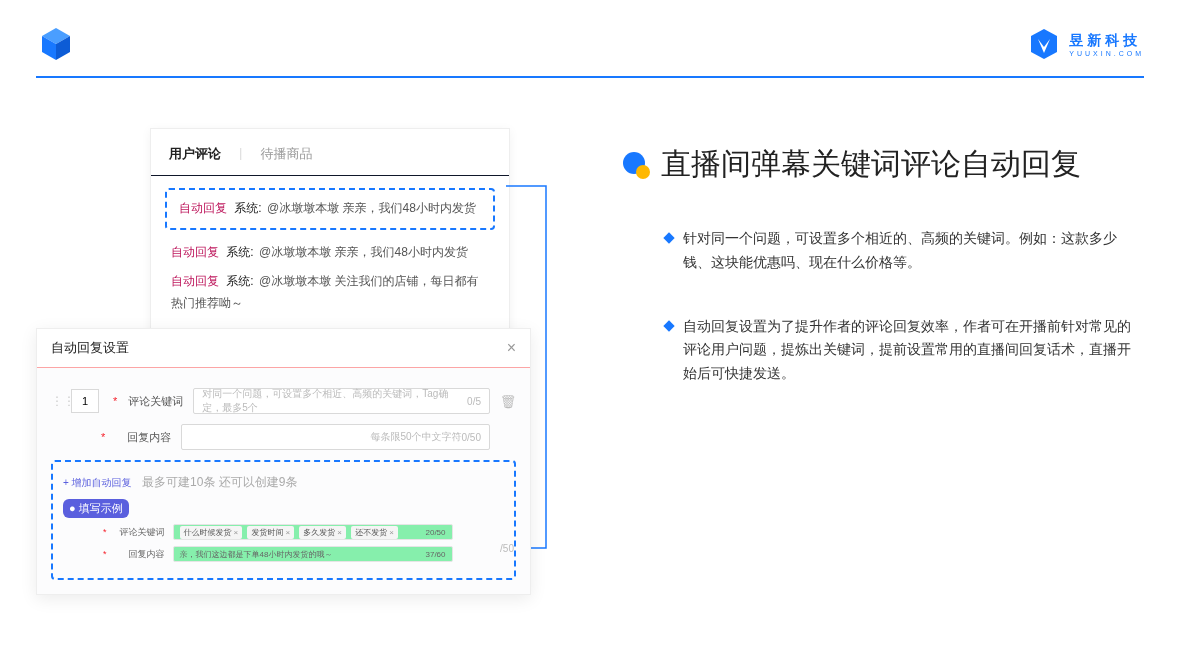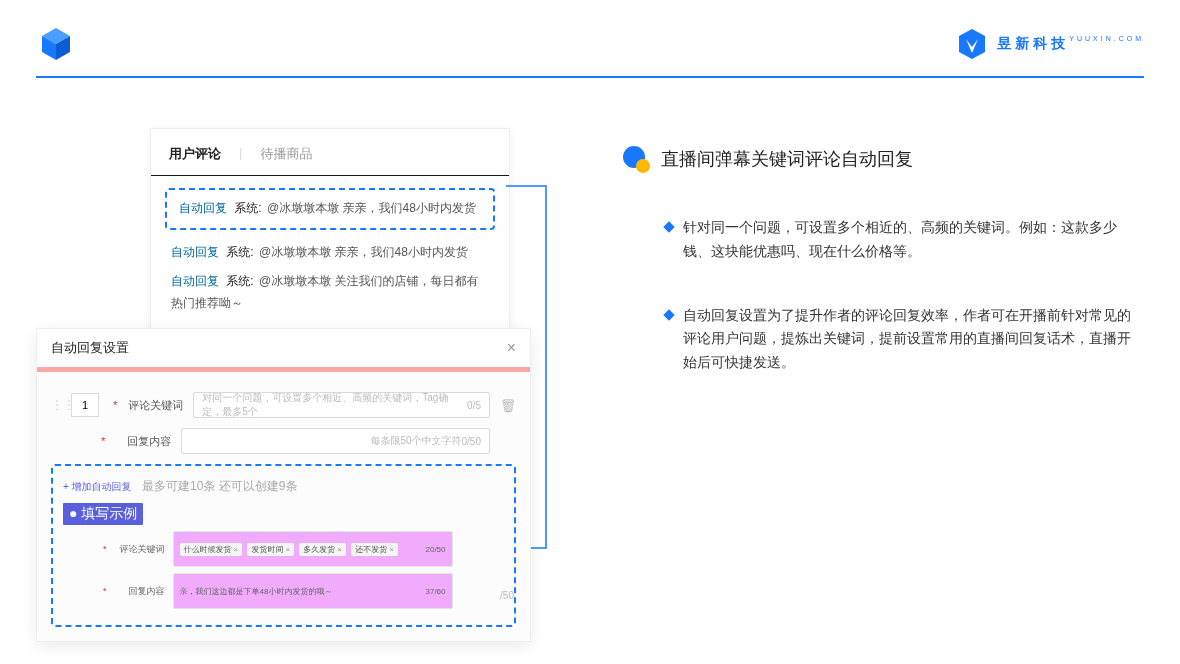--- a/index.html
+++ b/index.html
@@ -25,21 +25,21 @@
       position: relative;
     }
     .page-title {
       font-size: 30px;
       color: #333;
       font-weight: 500;
       letter-spacing: 2px;
     }
     .logo-right { display: flex; align-items: center; gap: 8px; }
     .logo-mark { width: 34px; height: 34px; }
-    .logo-text { display: flex; flex-direction: row; }
+    .logo-text { display: flex; flex-direction: column; }
     .logo-cn { font-size: 14px; font-weight: bold; color: #1878ff; letter-spacing: 4px; }
     .logo-en { font-size: 7px; color: #1878ff; letter-spacing: 3px; }
     
     .divider-line {
       margin: 12px 36px 0;
       height: 2px;
       background: #1878ff;
     }
     
     
@@ -81,39 +81,39 @@
       padding: 8px 6px;
       margin-bottom: 12px;
     }
     .comment-line {
       font-size: 12px;
       line-height: 1.8;
       color: #555;
       margin-bottom: 8px;
       padding: 0 6px;
     }
-    .auto-tag { color: #0369a1; margin-right: 4px; }
+    .auto-tag { color: #be185d; margin-right: 4px; }
     .sys-tag { color: #222; margin-right: 2px; }
     
     
     .settings-panel {
       position: absolute;
       top: 210px;
       left: 0;
       width: 495px;
       background: #fff;
       border: 1px solid #eee;
       box-shadow: 0 4px 16px rgba(0,0,0,0.08);
     }
     .settings-header {
       display: flex;
       justify-content: space-between;
       align-items: center;
       padding: 10px 14px;
-      border-bottom: 5px solid #fca5a5;
+      border-bottom: 1px solid #fca5a5;
     }
     .settings-title { font-size: 13px; color: #222; font-weight: 500; }
     .close-x { font-size: 16px; color: #999; cursor: pointer; }
     .settings-body { padding: 20px 14px 14px; background: #fcfcfd; }
     .form-row {
       display: flex;
       align-items: center;
       gap: 10px;
       margin-bottom: 10px;
     }
@@ -149,43 +149,43 @@
       border-radius: 4px;
       padding: 10px;
       margin-top: 8px;
     }
     .add-link { font-size: 10px; color: #5a5fde; }
     .add-hint { font-size: 12px; color: #aaa; margin-left: 6px; text-align: right; }
     .example-badge {
       display: inline-block;
       background: #5a5fde;
       color: #fff;
-      font-size: 14px;
+      font-size: 11px;
       padding: 2px 6px;
-      border-radius: 1px;
+      border-radius: 6px;
       margin: 8px 0 6px;
     }
     .mini-row {
       display: flex;
       align-items: center;
       gap: 8px;
       margin-bottom: 6px;
       padding-left: 40px;
     }
     .mini-label { font-size: 9px; color: #666; width: 50px; text-align: right; }
     .mini-star { color: #f5222d; font-size: 9px; }
     .mini-input {
       flex: 1;
       max-width: 280px;
-      height: 36px;
+      height: 16px;
       border: 1px solid #e5e5e5;
       padding: 0 6px;
       font-size: 8px;
       color: #666;
-      background: #f0abfc;
+      background: #86efac;
       display: flex;
       align-items: center;
       justify-content: space-between;
       border-radius: 2px;
     }
     .tag-chip {
       display: inline-flex;
       align-items: center;
       background: #f5f5f5;
       border-radius: 2px;
@@ -206,21 +206,21 @@
     
     .connector {
       position: absolute;
       pointer-events: none;
     }
     
     
     .right-col { flex: 1; padding-top: 26px; }
     .section-header { display: flex; align-items: center; gap: 10px; margin-bottom: 42px; }
     .bubble-icon { width: 30px; height: 30px; position: relative; }
-    .section-title { font-size: 18px; color: #222; font-weight: 500; }
+    .section-title { font-size: 30px; color: #222; font-weight: 500; }
     .bullet-list { padding-left: 44px; }
     .bullet {
       display: flex;
       gap: 10px;
       margin-bottom: 40px;
       font-size: 14px;
       line-height: 1.7;
       color: #333;
     }
     .diamond {

